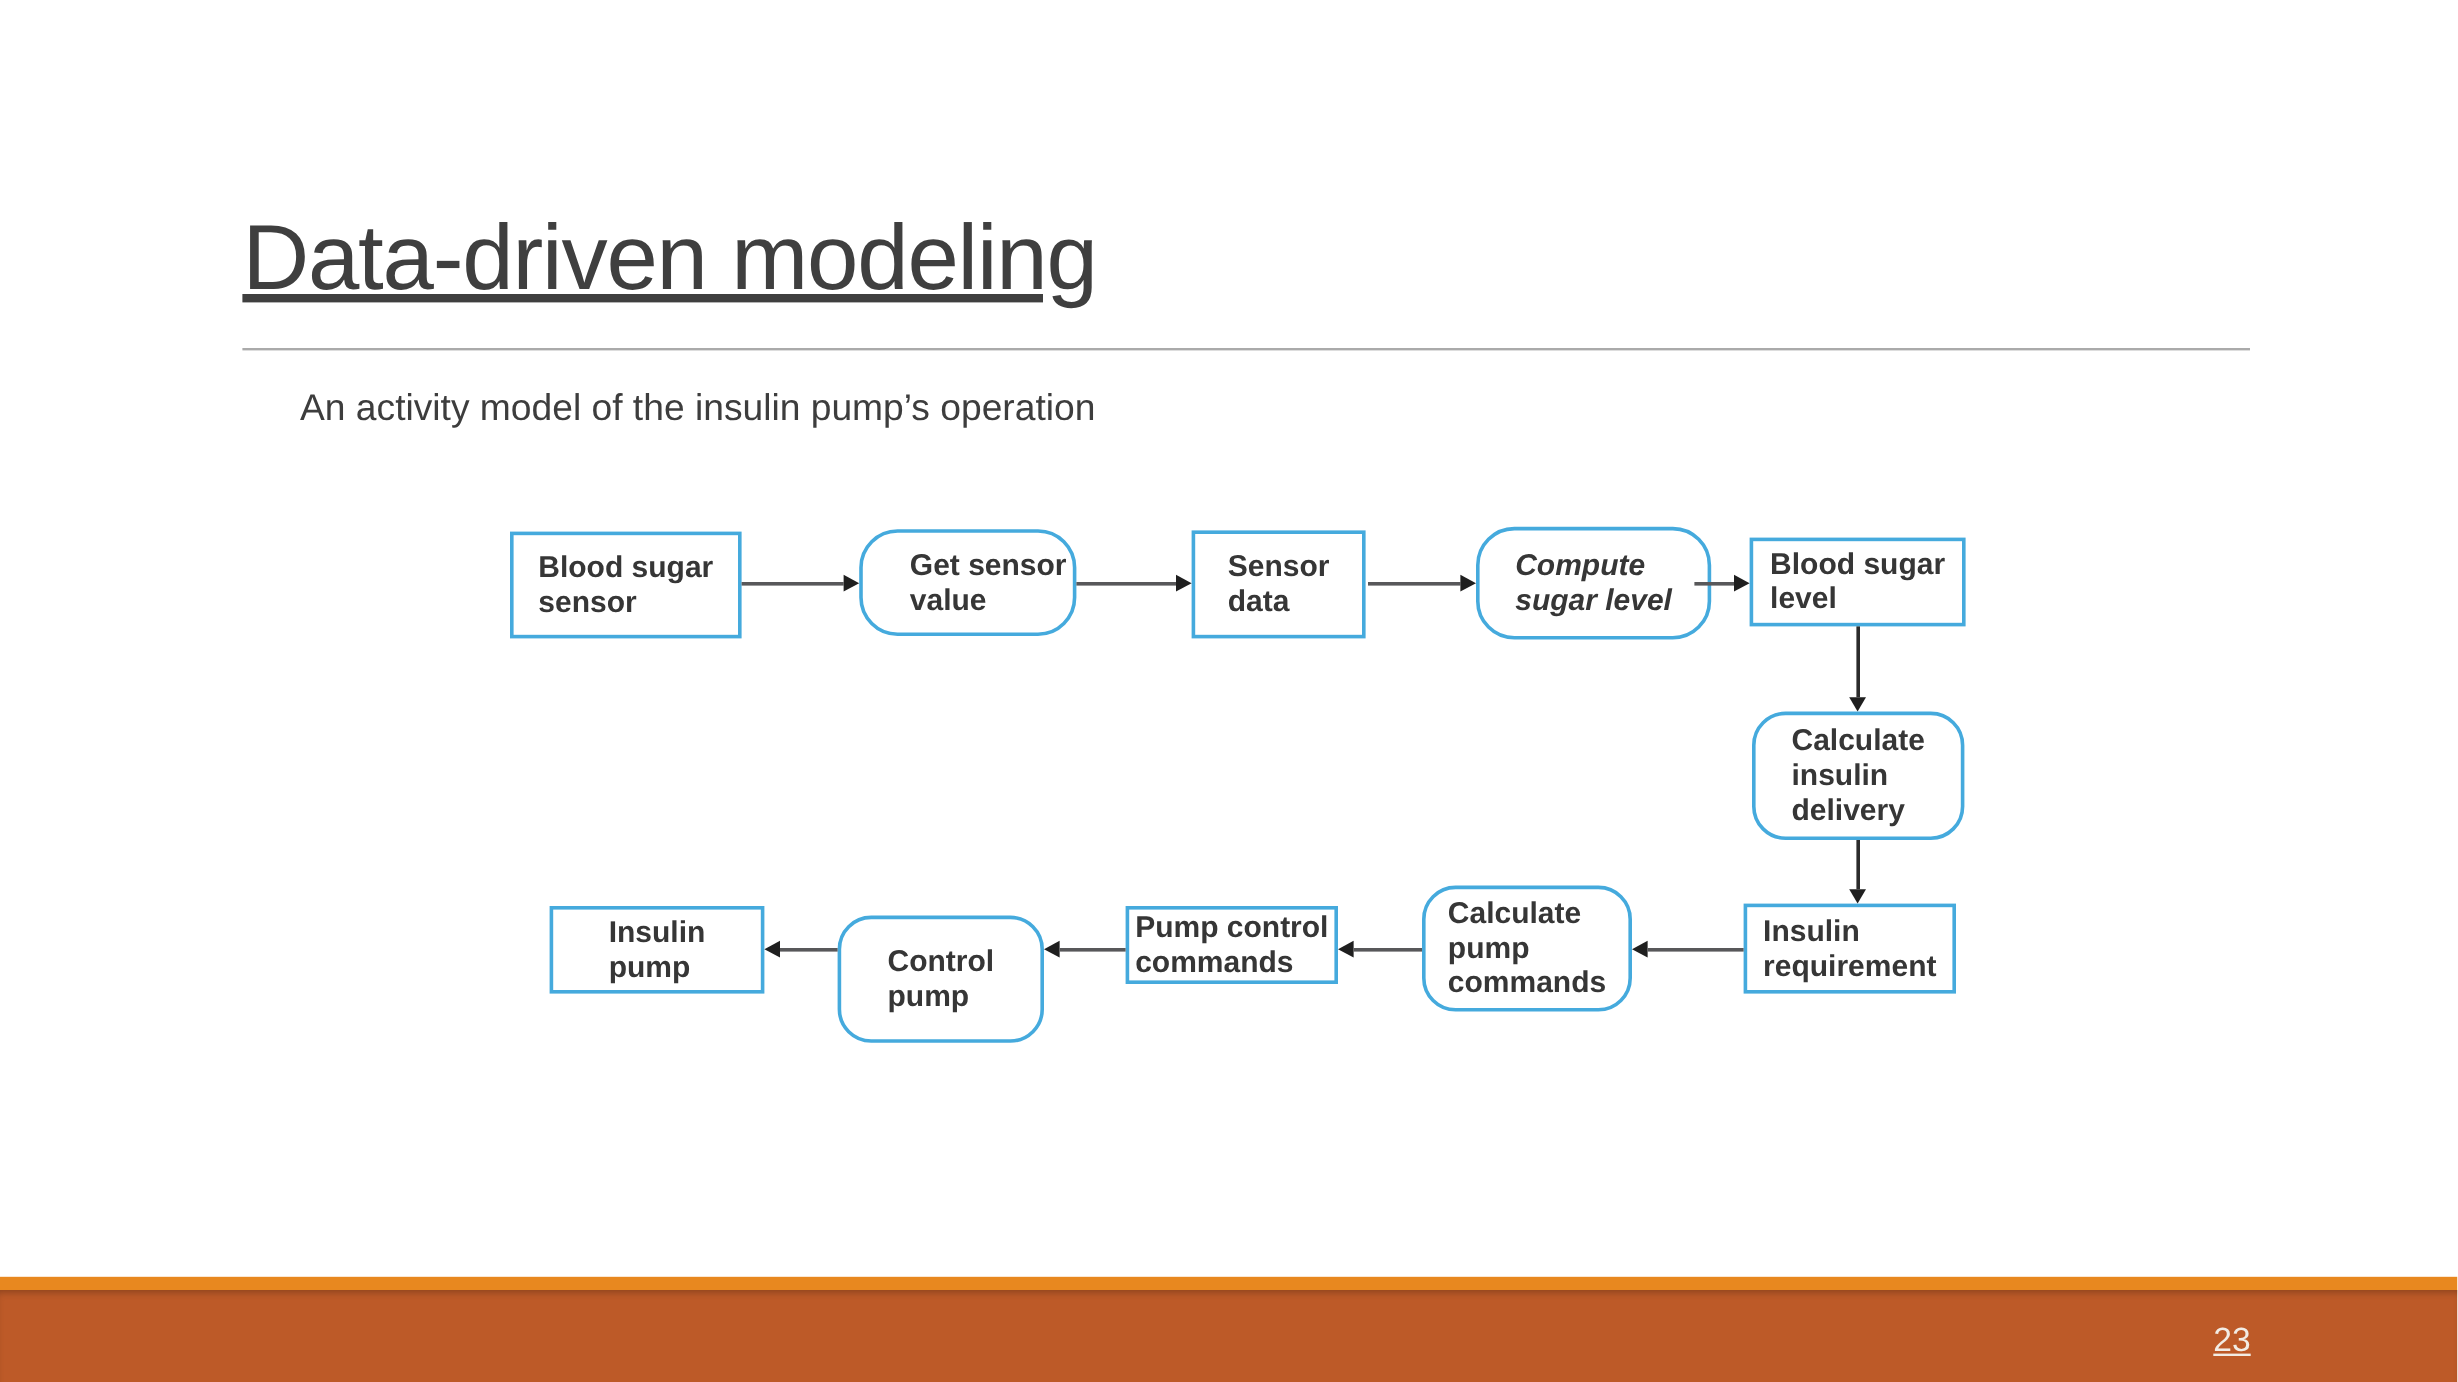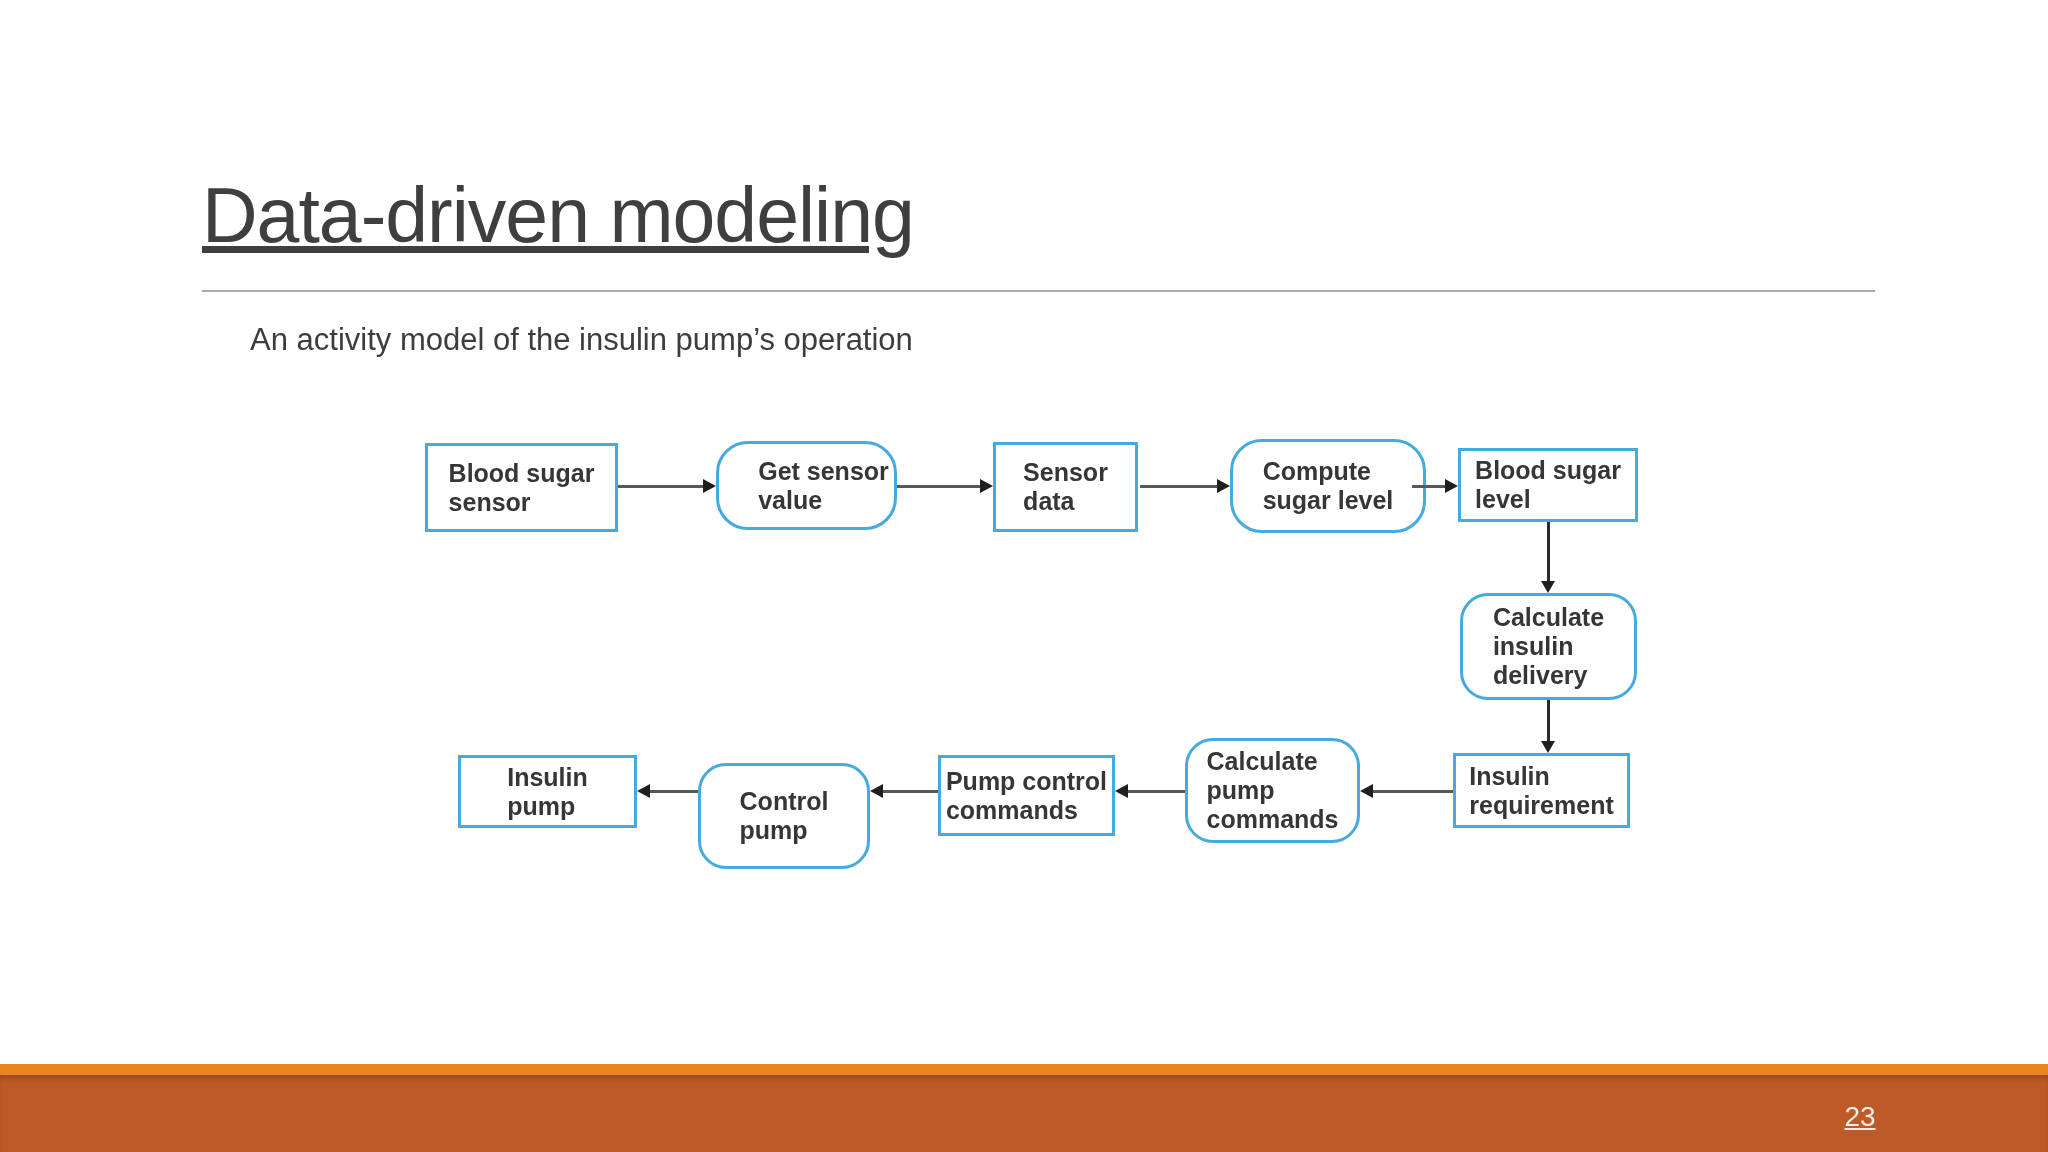--- a/index.html
+++ b/index.html
@@ -55,35 +55,35 @@
   <div class="title">Data-driven modeling</div>
   <div class="title-rule"></div>
   <div class="subtitle">An activity model of the insulin pump’s operation</div>
 
   <div class="node rect" style="left:425px;top:443px;width:193px;height:89px;">Blood sugar
 sensor</div>
   <div class="node rounded" style="left:716px;top:441px;width:181px;height:89px;padding-left:34px;">Get sensor
 value</div>
   <div class="node rect" style="left:993px;top:442px;width:145px;height:90px;">Sensor
 data</div>
-  <div class="node rounded" style="left:1230px;top:439px;width:196px;height:94px;">Compute
+  <div class="node rounded" style="left:1230px;top:439px;width:196px;height:94px;font-style:italic;">Compute
 sugar level</div>
   <div class="node rect" style="left:1458px;top:448px;width:180px;height:74px;">Blood sugar
 level</div>
 
   <div class="node rounded tall" style="left:1460px;top:593px;width:177px;height:107px;">Calculate
 insulin
 delivery</div>
 
   <div class="node rect" style="left:1453px;top:753px;width:177px;height:75px;">Insulin
 requirement</div>
   <div class="node rounded tall" style="left:1185px;top:738px;width:175px;height:105px;">Calculate
 pump
 commands</div>
-  <div class="node rect" style="left:938px;top:755px;width:177px;height:81px;">Pump control
+  <div class="node rect" style="left:938px;top:755px;width:177px;height:65px;">Pump control
 commands</div>
   <div class="node rounded tall" style="left:698px;top:763px;width:172px;height:106px;">Control
 pump</div>
   <div class="node rect" style="left:458px;top:755px;width:179px;height:73px;">Insulin
 pump</div>
 
   <div class="arrow h" style="left:618px;top:479px;width:98px;">
     <div class="shaft"></div>
       <div class="head right"></div>
   </div>

